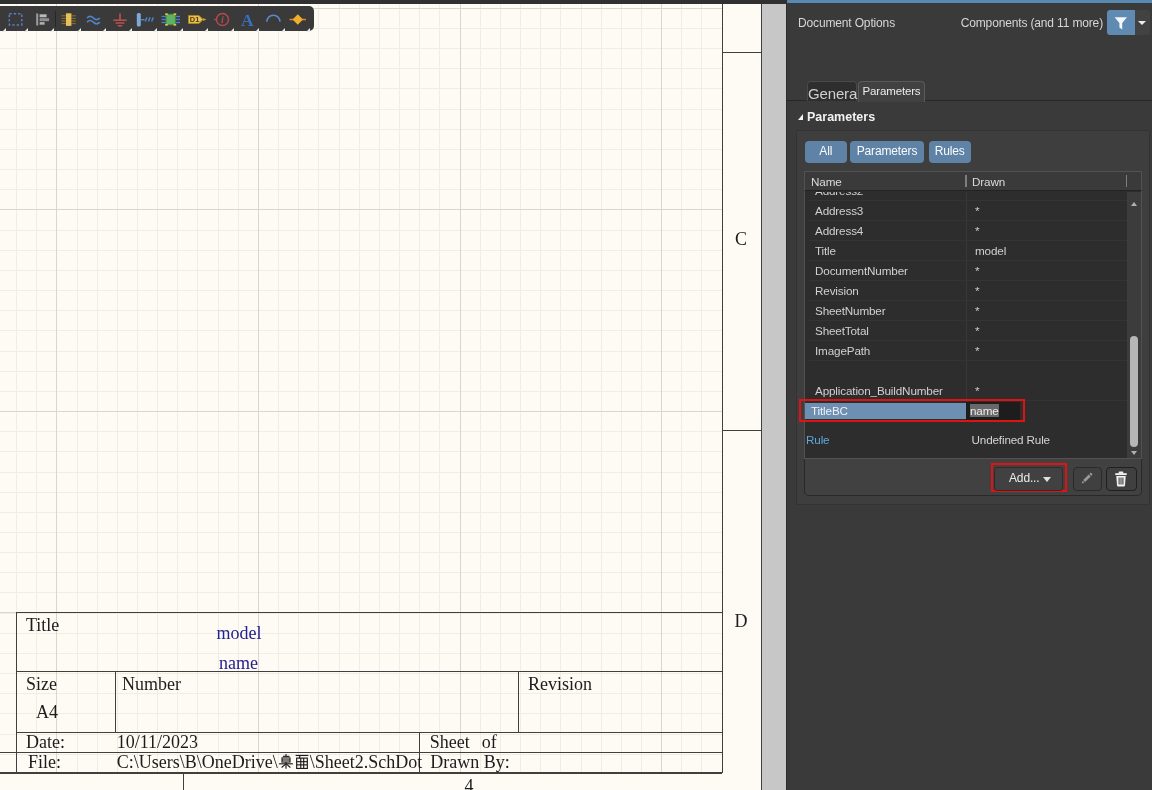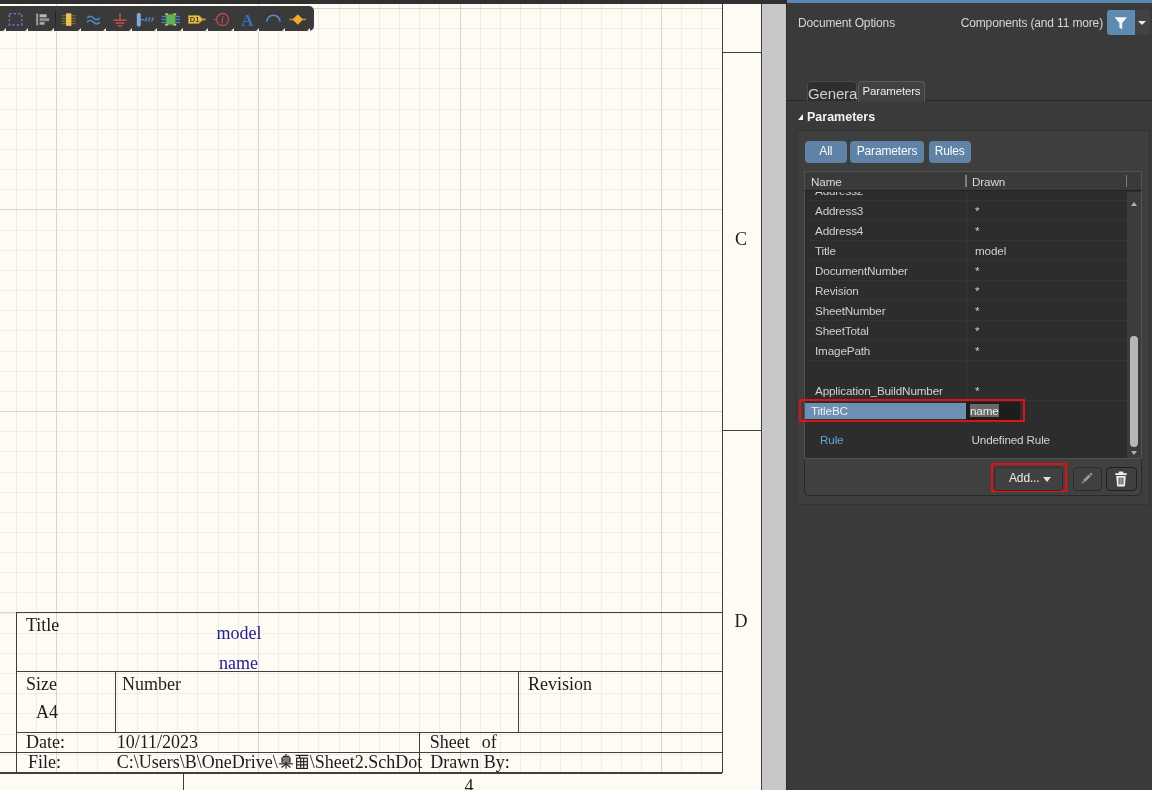--- a/index.html
+++ b/index.html
@@ -354,21 +354,21 @@
       <div class="row" style="top:189.2px;">
           <span class="nm">Application_BuildNumber</span>
           <span class="vl">*</span>
         </div>
 
       <div class="abs" style="left:-1px;top:211.5px;width:161.5px;height:15.6px;background:#6d8fb2;"></div>
       <div class="abs" style="left:6px;top:212.5px;color:#f2f2f2;">TitleBC</div>
       <div class="abs" style="left:160.5px;top:210.5px;width:54.5px;height:17.6px;background:#1d1d1d;"></div>
       <div class="abs" style="left:165px;top:212.5px;"><span style="background:#686868;color:#ececec;">name</span></div>
 
-      <div class="abs" style="left:15px;top:241px;color:#60a7dd;text-align:right;">Rule</div>
+      <div class="abs" style="left:1px;top:241px;color:#60a7dd;text-align:right;">Rule</div>
       <div class="abs" style="left:166.5px;top:241px;color:#d4d4d4;">Undefined Rule</div>
     </div>
 
     <div class="abs" style="left:340px;top:192px;width:14px;height:266px;background:#3c3c3c;"></div>
     <div class="abs" style="left:344px;top:199px;width:0;height:0;border:3.3px solid transparent;border-bottom:4.2px solid #b0b0b0;"></div>
     <div class="abs" style="left:343.3px;top:335.5px;width:7.4px;height:111px;background:#b6b6b6;border-radius:4px;"></div>
     <div class="abs" style="left:344px;top:450.6px;width:0;height:0;border:3.3px solid transparent;border-top:4.2px solid #b0b0b0;"></div>
     <div class="abs" style="left:16.6px;top:458.6px;width:338.8px;height:37.9px;background:#414141;border:1.4px solid #292929;border-top:none;border-radius:0 0 5px 5px;"></div>
 
     <div class="abs" style="left:12px;top:399.4px;width:226px;height:23px;border:2.6px solid #e01212;"></div>

